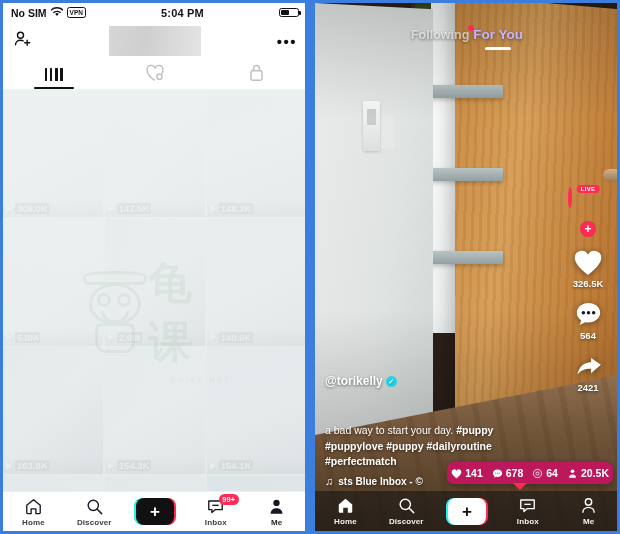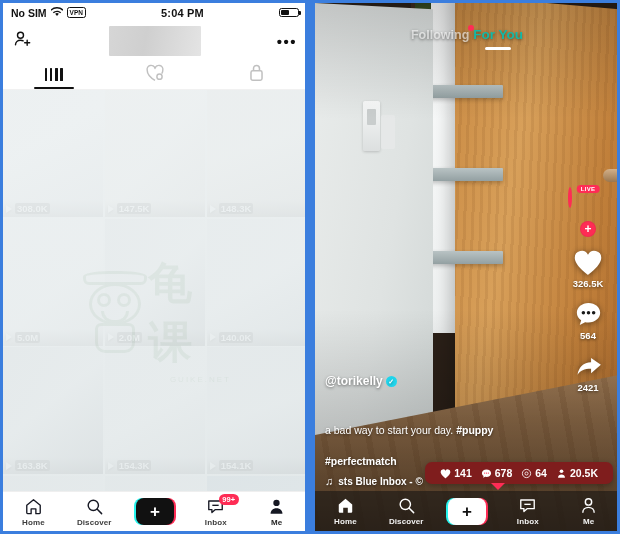--- a/index.html
+++ b/index.html
@@ -223,21 +223,21 @@
   .sc-darken { position:absolute; inset:0; background: linear-gradient(180deg, rgba(0,0,0,.16) 0%, rgba(0,0,0,0) 22%, rgba(0,0,0,0) 58%, rgba(0,0,0,.30) 100%); }
 
   
   .feed-tabs {
     position: absolute; top: 24px; left: 0; right: 0;
     display: flex; align-items: flex-end; justify-content: center; gap: 4px;
     z-index: 6;
   }
   .ft { position: relative; color: rgba(255,255,255,.62); font-size: 12.5px; font-weight: 700;
         text-shadow: 0 1px 3px rgba(0,0,0,.45); }
-  .ft.active { color: #14b8a6; font-size: 13.5px; }
+  .ft.active { color: #c4b5fd; font-size: 13.5px; }
   .ft.active::after {
     content: ""; position: absolute; left: 50%; bottom: -8px; transform: translateX(-50%);
     width: 26px; height: 2.6px; background: #fff; border-radius: 2px;
   }
   .ft-dot {
     position: absolute; right: -5px; top: -3px;
     width: 6px; height: 6px; border-radius: 50%; background: #fe2c55;
   }
 
   
@@ -281,22 +281,22 @@
     display: inline-block;
   }
   .cap-text { font-size: 10.5px; line-height: 1.45; font-weight: 400; }
   .cap-text b { font-weight: 700; }
   .cap-music { display: flex; align-items: center; gap: 5px; margin-top: 6px; font-size: 10px; font-weight: 600; }
   .note { font-size: 11px; }
 
   
   .stats-bubble {
     position: absolute; right: 6px; bottom: 47px; z-index: 9;
-    background: #7f1d1d; color: #fff; border-radius: 7px;
-    padding: 5px 15px; display: flex; align-items: flex-end; gap: 9px;
+    background: #be185d; color: #fff; border-radius: 7px;
+    padding: 5px 4px; display: flex; align-items: flex-end; gap: 9px;
     font-size: 10.5px; font-weight: 700; box-shadow: 0 2px 6px rgba(0,0,0,.3);
   }
   .stats-bubble .s { display: flex; align-items: center; gap: 3px; }
   .stats-bubble::after {
     content: ""; position: absolute; left: 66px; bottom: -6px;
     width: 0; height: 0; border-left: 7px solid transparent;
     border-right: 7px solid transparent; border-top: 7px solid #fe2c55;
   }
   .sb-ic { width: 11px; height: 11px; display: inline-block; }
 
@@ -596,21 +596,21 @@
       </div>
 
       <div class="caption">
         <div class="cap-user">
           <span>@torikelly</span>
           <span class="verified">✓</span>
         </div>
         <div class="cap-text">
           <br>
           <span>a bad way to start your day. </span><b>#puppy</b><br>
-          <br>
+          <b>#puppylove #puppy #dailyroutine</b><br>
           <b>#perfectmatch</b>
         </div>
         <div class="cap-music">
           <span class="note">♫</span>
           <span>sts    Blue Inbox - ©</span>
         </div>
       </div>
 
       <div class="stats-bubble">
         <span class="s">

